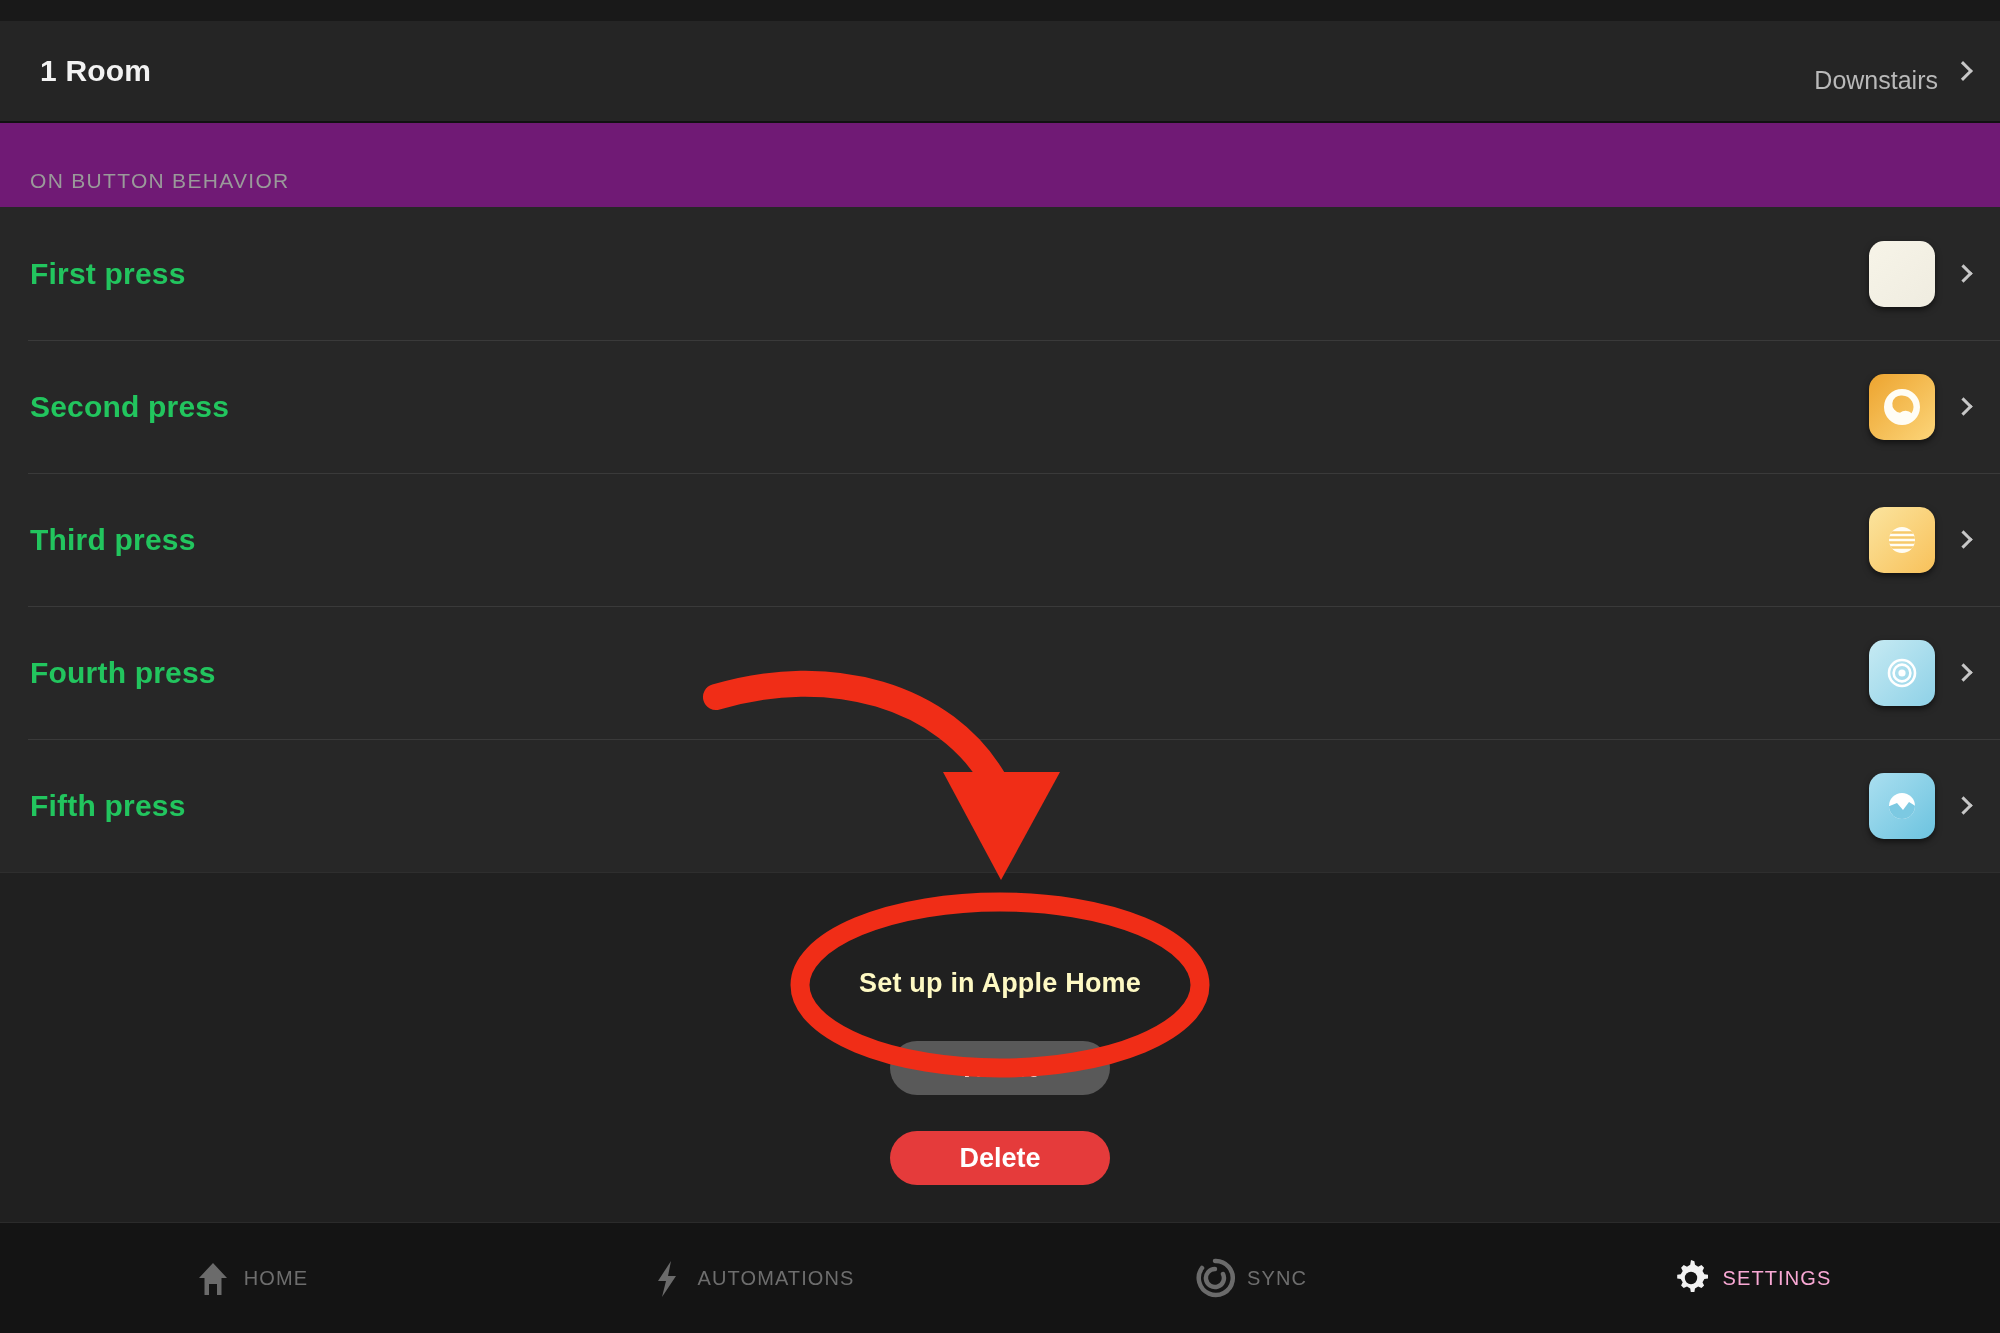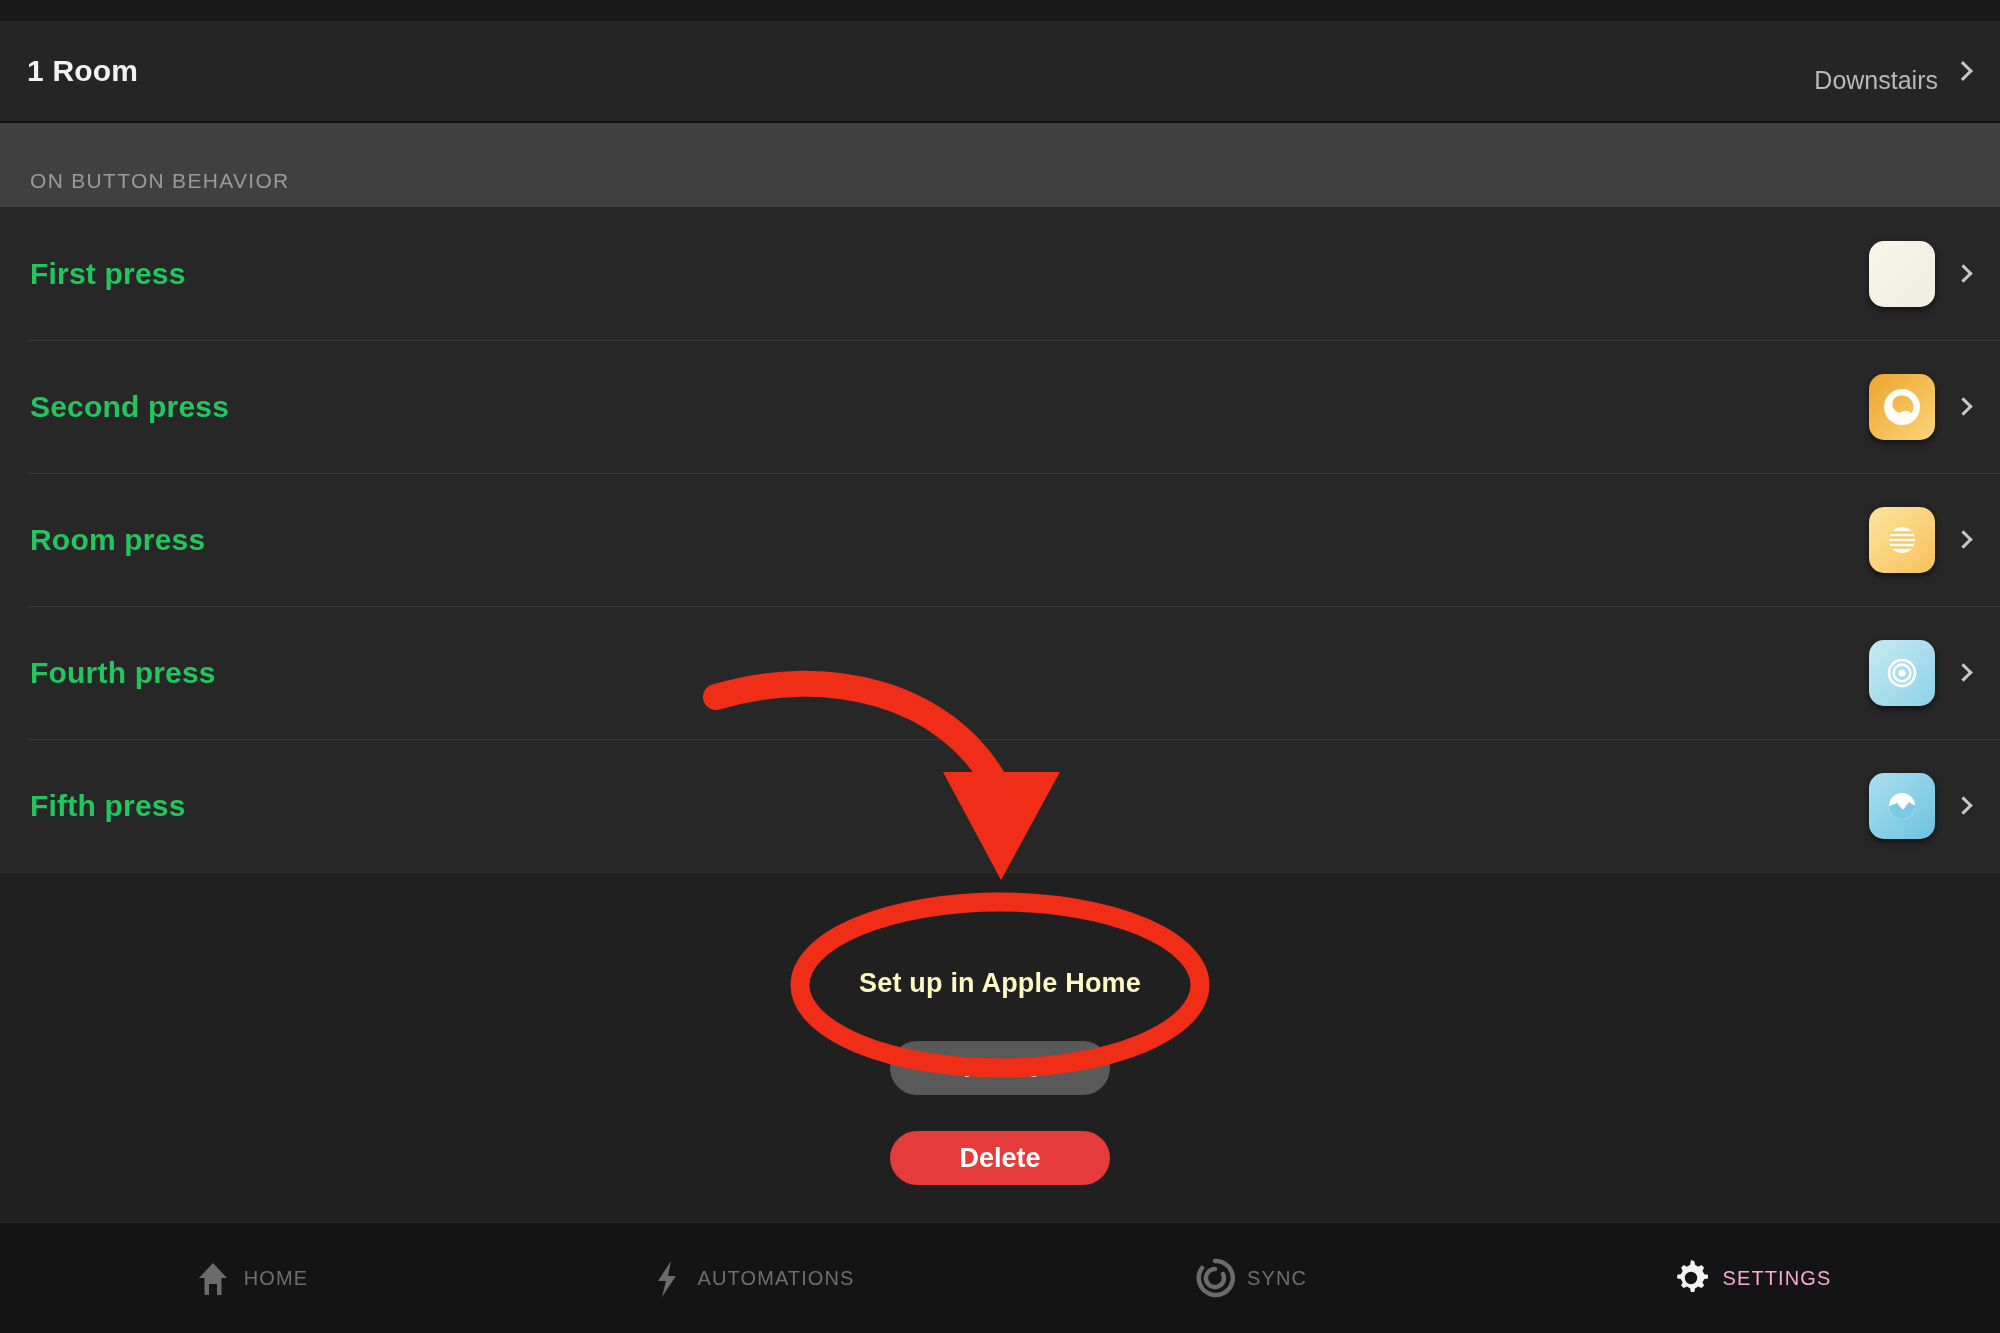--- a/index.html
+++ b/index.html
@@ -21,21 +21,21 @@
     width: 2000px; height: 21px;
     background: #191919;
   }
 
   
   .header-bar {
     position: absolute; top: 21px; left: 0;
     width: 2000px; height: 102px;
     background: #252525;
     display: flex; align-items: center;
-    padding: 0 30px 0 27px;
+    padding: 0 30px 0 40px;
     border-bottom: 2px solid #111;
   }
   .header-title {
     font-size: 30px; font-weight: bold; color: #f2f2f2;
     letter-spacing: .2px;
   }
   .header-right {
     margin-left: auto;
     display: flex; align-items: center; gap: 18px;
   }
@@ -50,21 +50,21 @@
     border-right: 3px solid #c7c7c7;
     border-top: 3px solid #c7c7c7;
     transform: rotate(45deg);
   }
   .chev.small { width: 13px; height: 13px; border-width: 3px; }
 
   
   .section-header {
     position: absolute; top: 123px; left: 0;
     width: 2000px; height: 84px;
-    background: #404040;
+    background: #701a75;
     display: flex; align-items: flex-end;
     padding: 0 0 14px 30px;
   }
   .section-header span {
     font-size: 21px; color: #9a9a9a;
     letter-spacing: 1.3px; font-weight: normal;
   }
 
   
   .rows {
@@ -202,21 +202,21 @@
                      M21 9.5a11.5 11.5 0 0 1 9.6 17.8
                      A8.5 8.5 0 0 0 19 26.8
                      A8.5 8.5 0 1 1 21 9.5z" fill="#fffdf5" fill-rule="evenodd"></path>
           </svg>
         </div>
         <span class="chev small"></span>
       </div>
     </div>
 
     <div class="row">
-      <div class="row-label">Room press</div>
+      <div class="row-label">Third press</div>
       <div class="row-right">
         <div class="swatch" style="background:linear-gradient(135deg,#fbe49e,#f8c15a);">
           <svg width="42" height="42" viewBox="0 0 42 42">
             <defs>
               <clipPath id="cp3">
                   <circle cx="21" cy="21" r="13"></circle>
                 </clipPath>
             </defs>
             <circle cx="21" cy="21" r="13" fill="#fffdf5"></circle>
             <g clip-path="url(#cp3)" stroke="#f6c96a" stroke-width="2.4">

